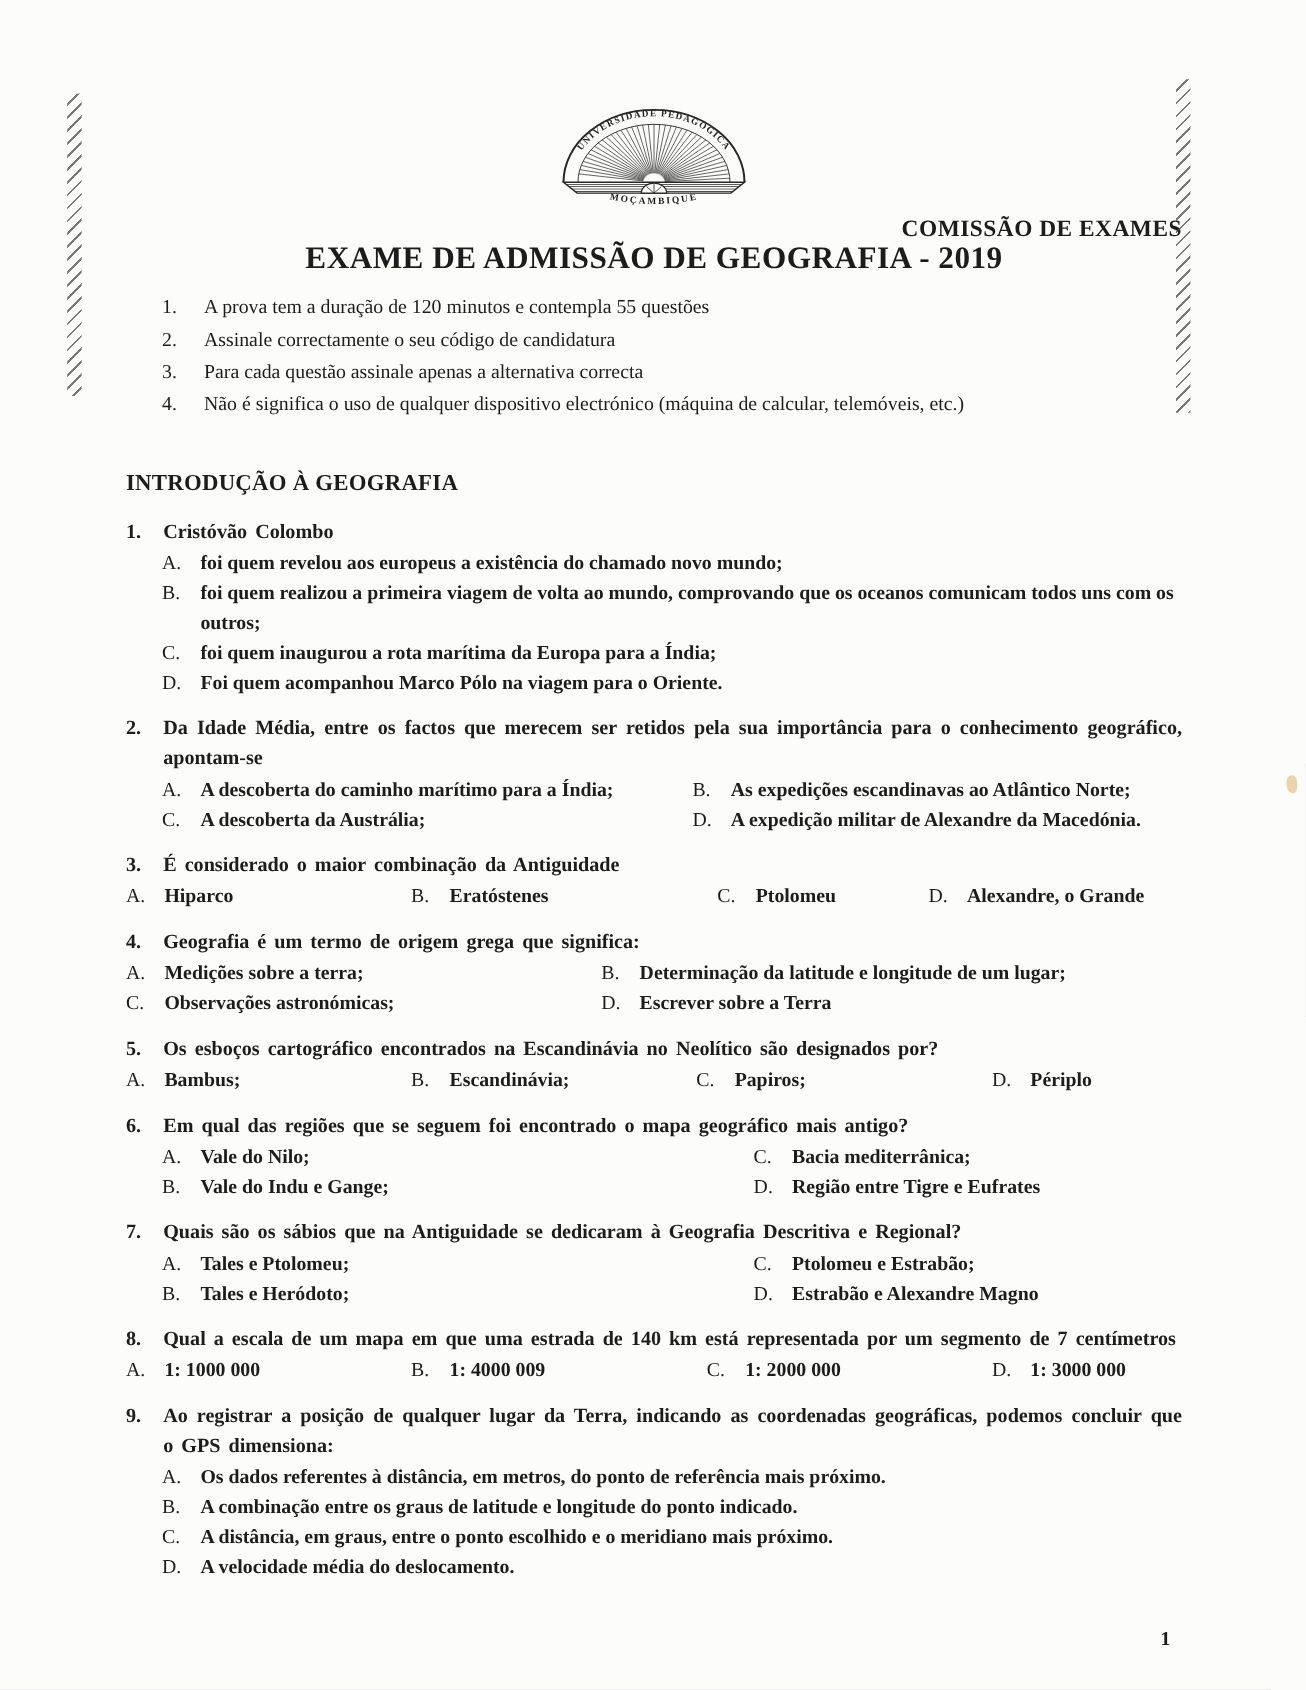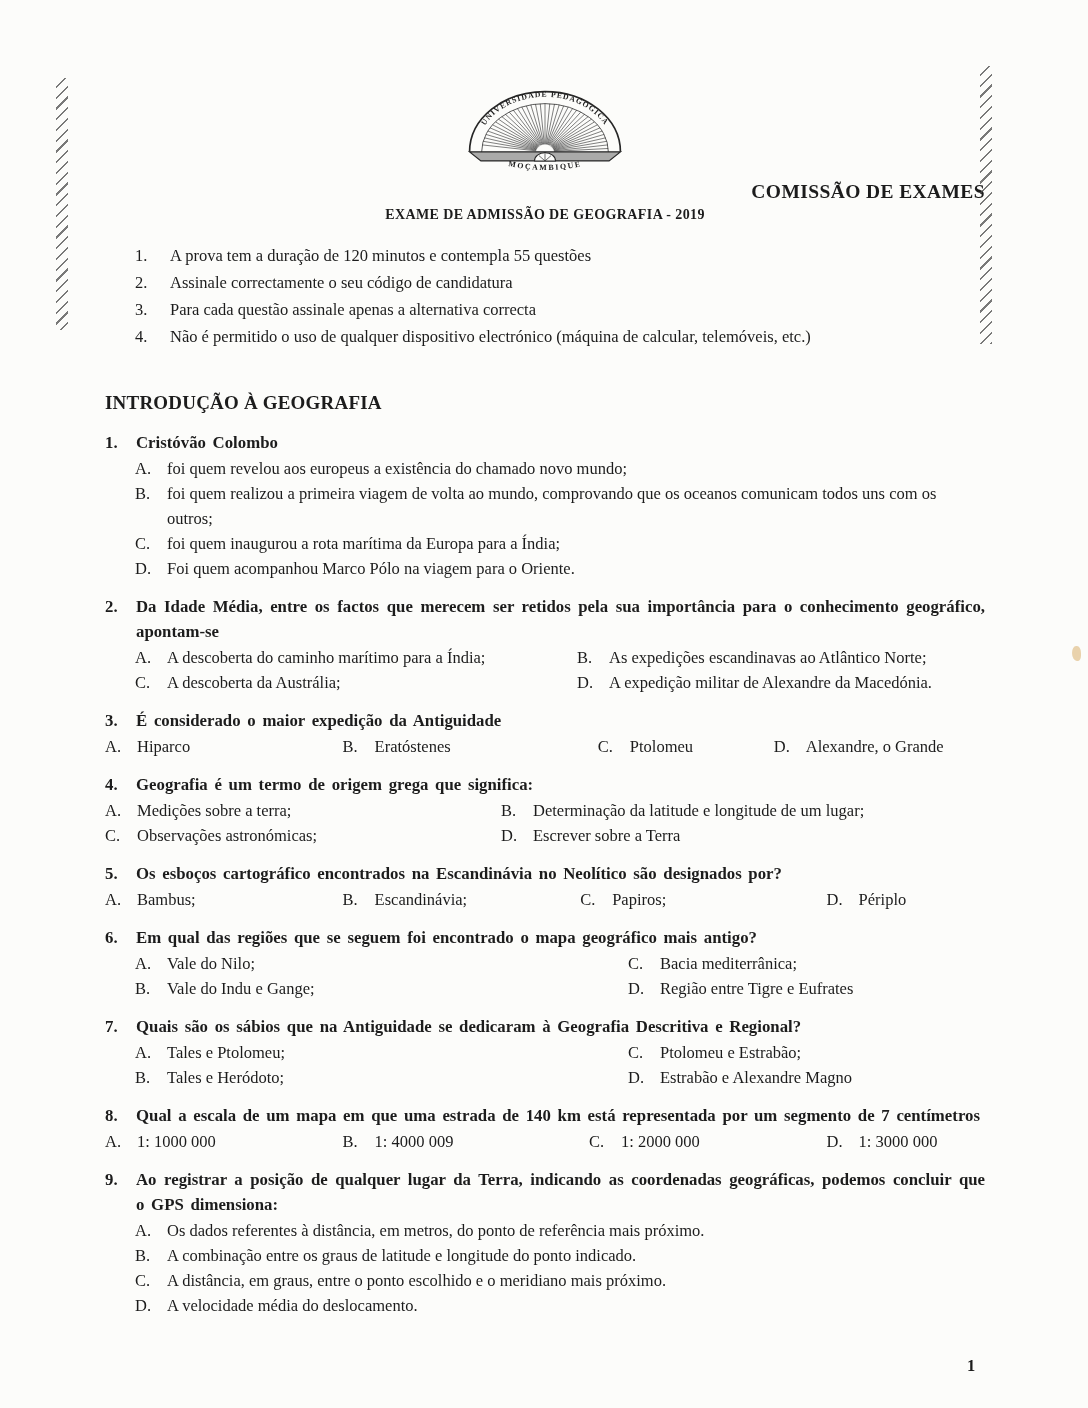--- a/index.html
+++ b/index.html
@@ -22,37 +22,37 @@
   .edge-right{left:980px;top:66px;height:278px;}
   .smudge{
     position:absolute;left:1072px;top:646px;width:9px;height:15px;
     background:#d9ae6c;opacity:.55;border-radius:50% 50% 40% 60%;
   }
   .content{margin:0 103px 0 105px;}
   
   .logo-wrap{text-align:center;padding-top:84px;line-height:0;}
   .logo-wrap svg{width:178px;height:92px;}
   .title-1{text-align:right;font-weight:bold;font-size:19.5px;letter-spacing:.4px;margin-top:4px;line-height:23px;}
-  .title-2{text-align:center;font-weight:bold;font-size:14px;letter-spacing:.4px;line-height:23px;}
+  .title-2{text-align:center;font-weight:bold;font-size:26px;letter-spacing:.4px;line-height:23px;}
   
   .instructions{margin:16px 0 0 30px;}
   .instr-item{display:flex;line-height:27px;font-size:16.5px;}
   .instr-num{flex:0 0 35px;}
   .instr-text{flex:1;}
   
   .section-title{font-weight:bold;font-size:19px;margin:42px 0 16px 0;letter-spacing:.2px;}
   .question{margin-bottom:13px;}
   .q-head{display:flex;font-weight:bold;font-size:16.8px;line-height:25px;margin-bottom:1px;}
   .q-num{flex:0 0 31px;}
   .q-text{flex:1;text-align:justify;word-spacing:2.5px;}
   .q-options{font-size:16.5px;line-height:25px;}
   .q-options.grid{display:grid;}
   .option{display:flex;}
   .opt-label{flex:0 0 32px;}
-  .opt-text{flex:1;}
+  .opt-text{flex:1;font-weight:bold;}
   .page-number{position:absolute;left:967px;top:1356px;font-size:16.5px;font-weight:bold;}
 </style>
 </head>
 <body>
 
 <div class="page">
 
   <div class="edge-marks edge-left"></div>
   <div class="edge-marks edge-right"></div>
   <div class="smudge"></div>
@@ -141,21 +141,21 @@
         <div class="instr-item">
           <span class="instr-num">2.</span>
           <div class="instr-text">Assinale correctamente o seu código de candidatura</div>
         </div>
         <div class="instr-item">
           <span class="instr-num">3.</span>
           <div class="instr-text">Para cada questão assinale apenas a alternativa correcta</div>
         </div>
         <div class="instr-item">
           <span class="instr-num">4.</span>
-          <div class="instr-text">Não é permitido o uso de qualquer dispositivo electrónico (máquina de calcular, telemóveis, etc.)</div>
+          <div class="instr-text">Não é significa o uso de qualquer dispositivo electrónico (máquina de calcular, telemóveis, etc.)</div>
         </div>
       </div>
 
     <div class="section-title">INTRODUÇÃO À GEOGRAFIA</div>
 
     <div id="questions">
         <div class="question">
           <div class="q-head">
             <span class="q-num">1.</span>
             <div class="q-text">Cristóvão Colombo</div>
@@ -199,21 +199,21 @@
             </div>
             <div class="option">
               <span class="opt-label">D.</span>
               <span class="opt-text">A expedição militar de Alexandre da Macedónia.</span>
             </div>
           </div>
         </div>
         <div class="question">
           <div class="q-head">
             <span class="q-num">3.</span>
-            <div class="q-text">É considerado o maior expedição da Antiguidade</div>
+            <div class="q-text">É considerado o maior combinação da Antiguidade</div>
           </div>
           <div class="q-options grid" style="grid-template-columns: 27% 29% 20% 24%;">
             <div class="option">
               <span class="opt-label">A.</span>
               <span class="opt-text">Hiparco</span>
             </div>
             <div class="option">
               <span class="opt-label">B.</span>
               <span class="opt-text">Eratóstenes</span>
             </div>

